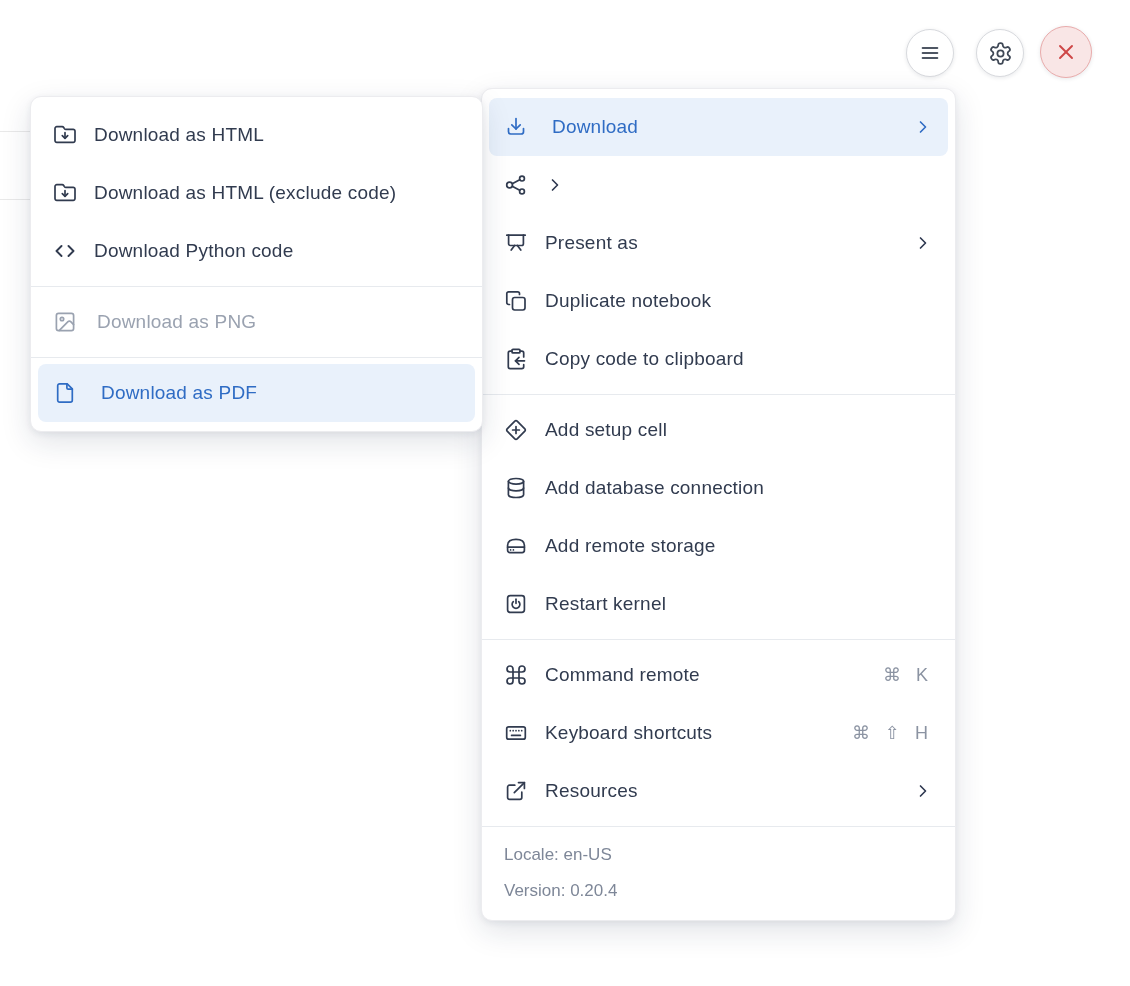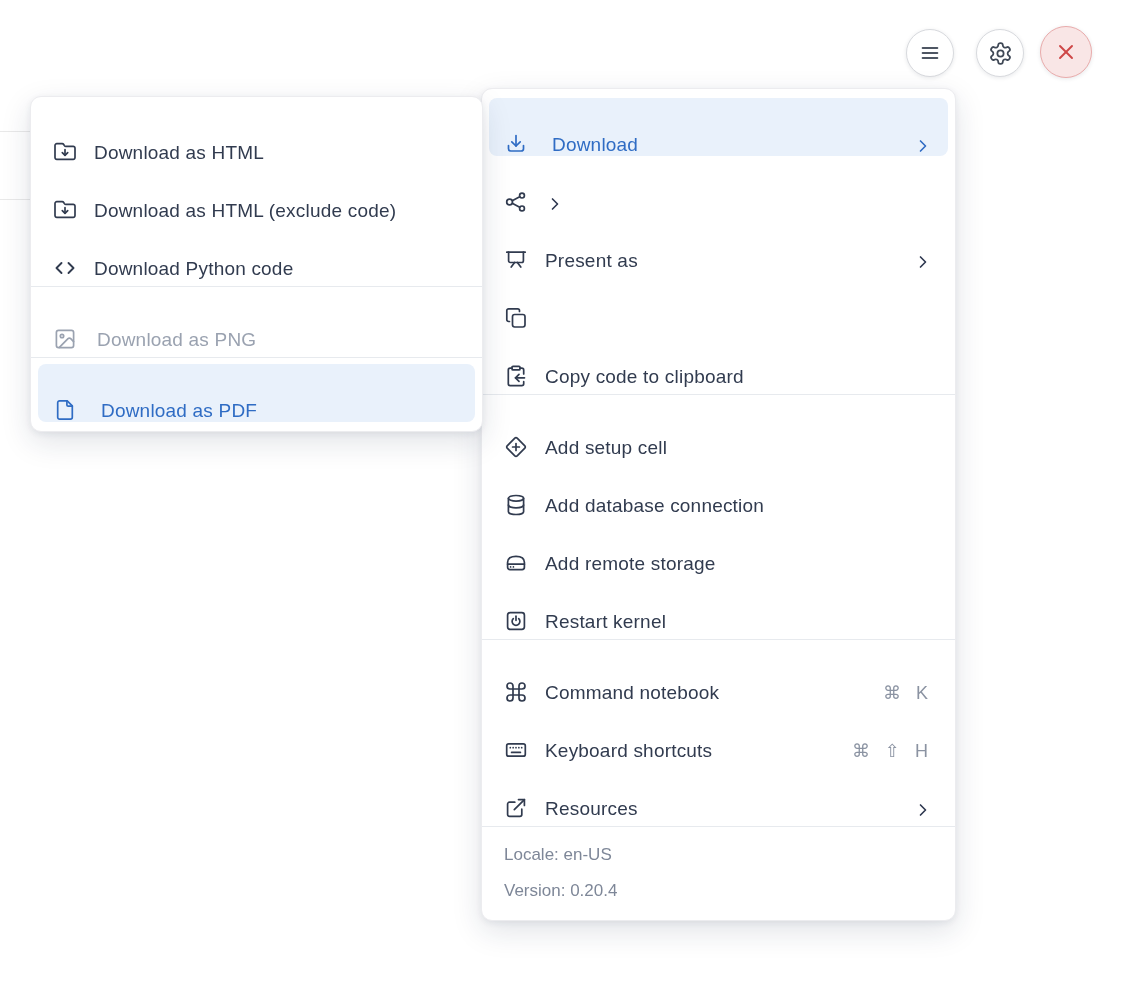--- a/index.html
+++ b/index.html
@@ -17,21 +17,21 @@
   .circle-btn svg { display:block; }
   .btn-close { background:#f9e6e6; border-color:#e9abab; }
 
   
   .panel { position:absolute; background:#fff; border:1px solid #ececef;
     border-radius:11px; box-shadow:0 10px 30px rgba(25,39,66,.13), 0 2px 6px rgba(25,39,66,.07);
     padding:9px 0; }
   .panel-main { left:481px; top:88px; width:475px; z-index:5; }
   .panel-sub  { left:30px;  top:96px; width:453px; z-index:6; }
 
-  .menu-item { height:58px; display:flex; align-items:flex-end; gap:17px;
+  .menu-item { height:58px; display:flex; align-items:center; gap:17px;
     padding:0 22px; font-size:19px; color:#313b4f; cursor:pointer; white-space:nowrap; }
   .menu-item .mi-icon { width:24px; height:24px; flex:none; display:flex;
     align-items:center; justify-content:center; }
   .menu-item .mi-icon svg { width:24px; height:24px; }
   .menu-item .label { flex:1; letter-spacing:.2px; }
   .menu-item .chev { width:20px; height:20px; flex:none; color:#2e3850; }
   .menu-item .chev svg { width:20px; height:20px; }
   .item-active { background:#e9f1fb; border-radius:8px; margin:0 7px; padding:0 15px;
     color:#2f6cc4;gap:24px; }
   .item-active .chev { color:#2f6cc4; }
@@ -133,20 +133,21 @@
       </span>
     </div>
 
     <div class="menu-item">
       <span class="mi-icon">
         <svg viewBox="0 0 24 24" class="icon-stroke">
           <rect x="8.5" y="8.5" width="12.5" height="12.5" rx="2.2"></rect>
           <path d="M5.5 15.5H4.6A1.8 1.8 0 0 1 2.8 13.7V4.6a1.8 1.8 0 0 1 1.8-1.8h9.1a1.8 1.8 0 0 1 1.8 1.8v.9"></path>
         </svg>
       </span>
+      <span class="label">Duplicate notebook</span>
     </div>
 
     <div class="menu-item">
       <span class="mi-icon">
         <svg viewBox="0 0 24 24" class="icon-stroke">
           <rect x="8" y="2.3" width="8" height="3.6" rx="1"></rect>
           <path d="M8 4.2H6.2a1.9 1.9 0 0 0-1.9 1.9v13.6a1.9 1.9 0 0 0 1.9 1.9h11.6a1.9 1.9 0 0 0 1.9-1.9v-2"></path>
           <path d="M16 4.2h1.8a1.9 1.9 0 0 1 1.9 1.9V10"></path>
           <path d="M20.5 13.8h-9"></path>
             <path d="m15 10.3-3.5 3.5 3.5 3.5"></path>
@@ -203,21 +204,21 @@
     </div>
 
     <div class="divider"></div>
 
     <div class="menu-item">
       <span class="mi-icon">
         <svg viewBox="0 0 24 24" class="icon-stroke">
           <path d="M15 6v12a3 3 0 1 0 3-3H6a3 3 0 1 0 3 3V6a3 3 0 1 0-3 3h12a3 3 0 1 0-3-3"></path>
         </svg>
       </span>
-      <span class="label">Command notebook</span>
+      <span class="label">Command remote</span>
       <span class="shortcut">⌘ K</span>
     </div>
 
     <div class="menu-item">
       <span class="mi-icon">
         <svg viewBox="0 0 24 24" class="icon-stroke">
           <rect x="2.7" y="5.8" width="18.6" height="12.4" rx="2"></rect>
           <path d="M6.3 9.7h.01"></path>
             <path d="M9.15 9.7h.01"></path>
             <path d="M12 9.7h.01"></path>

